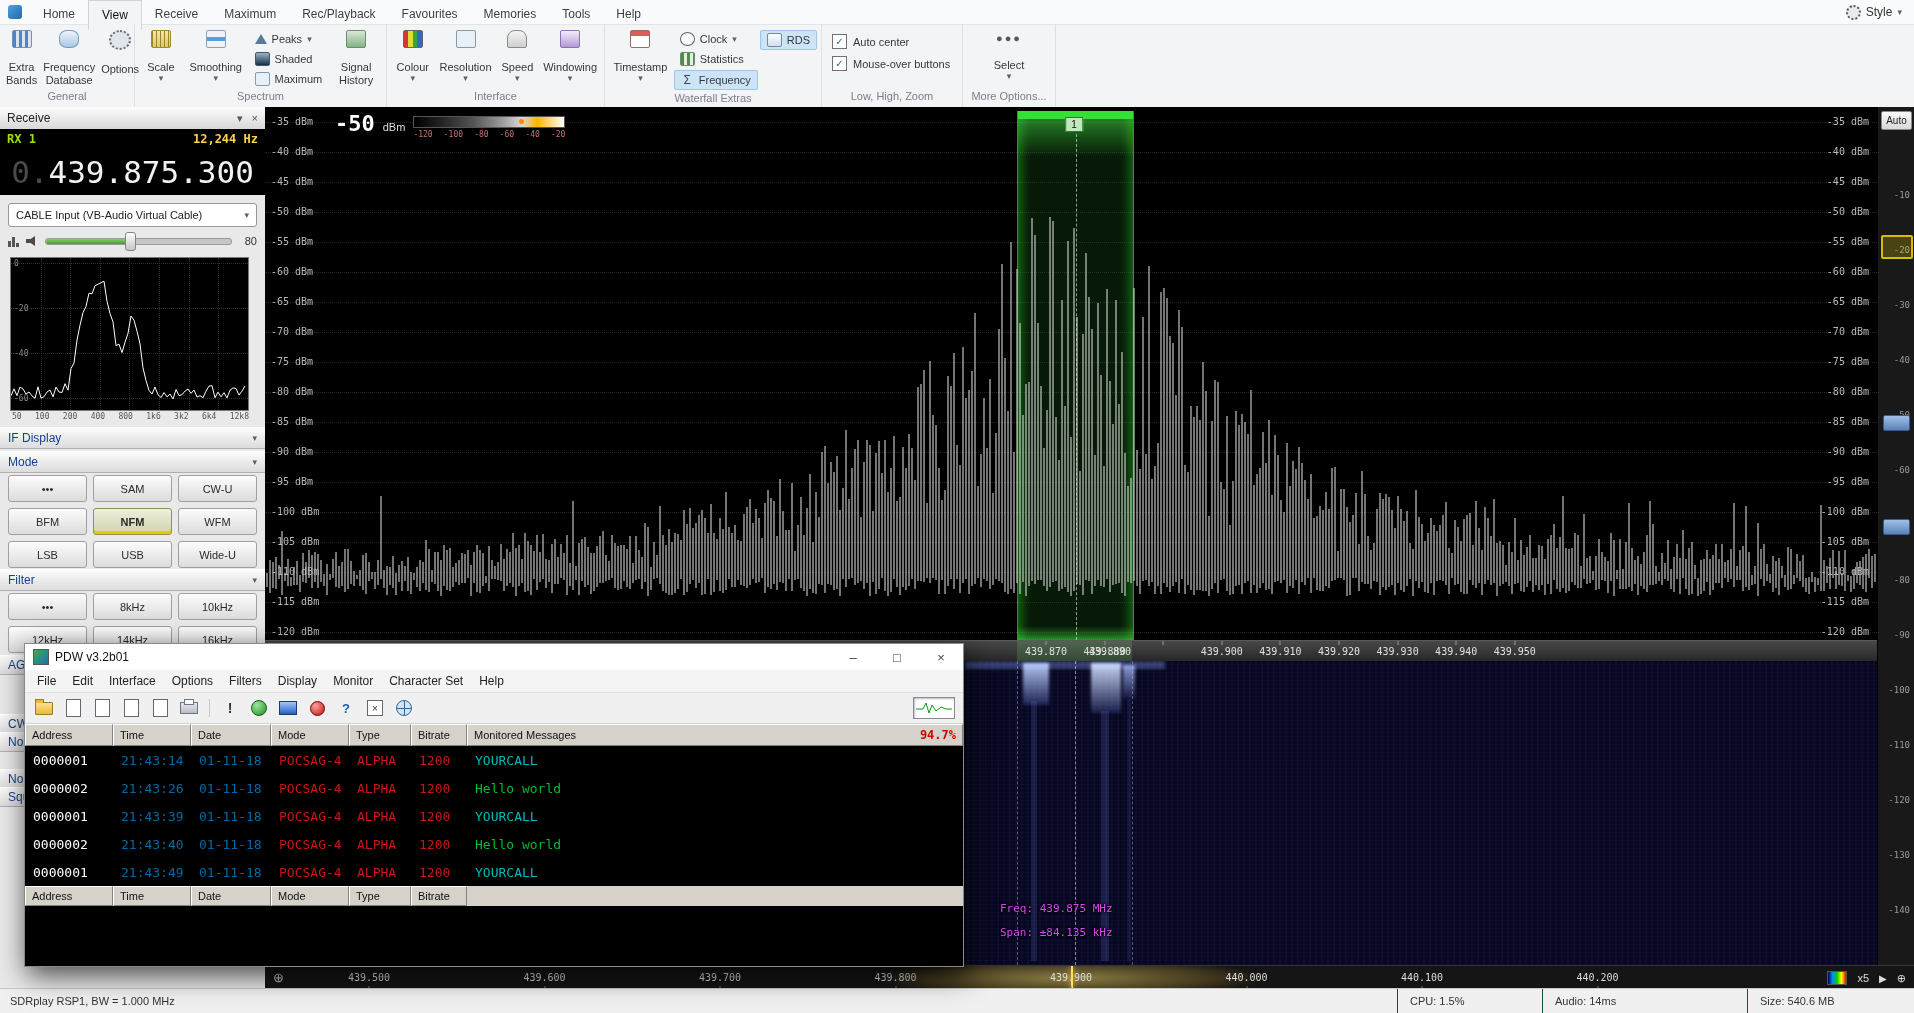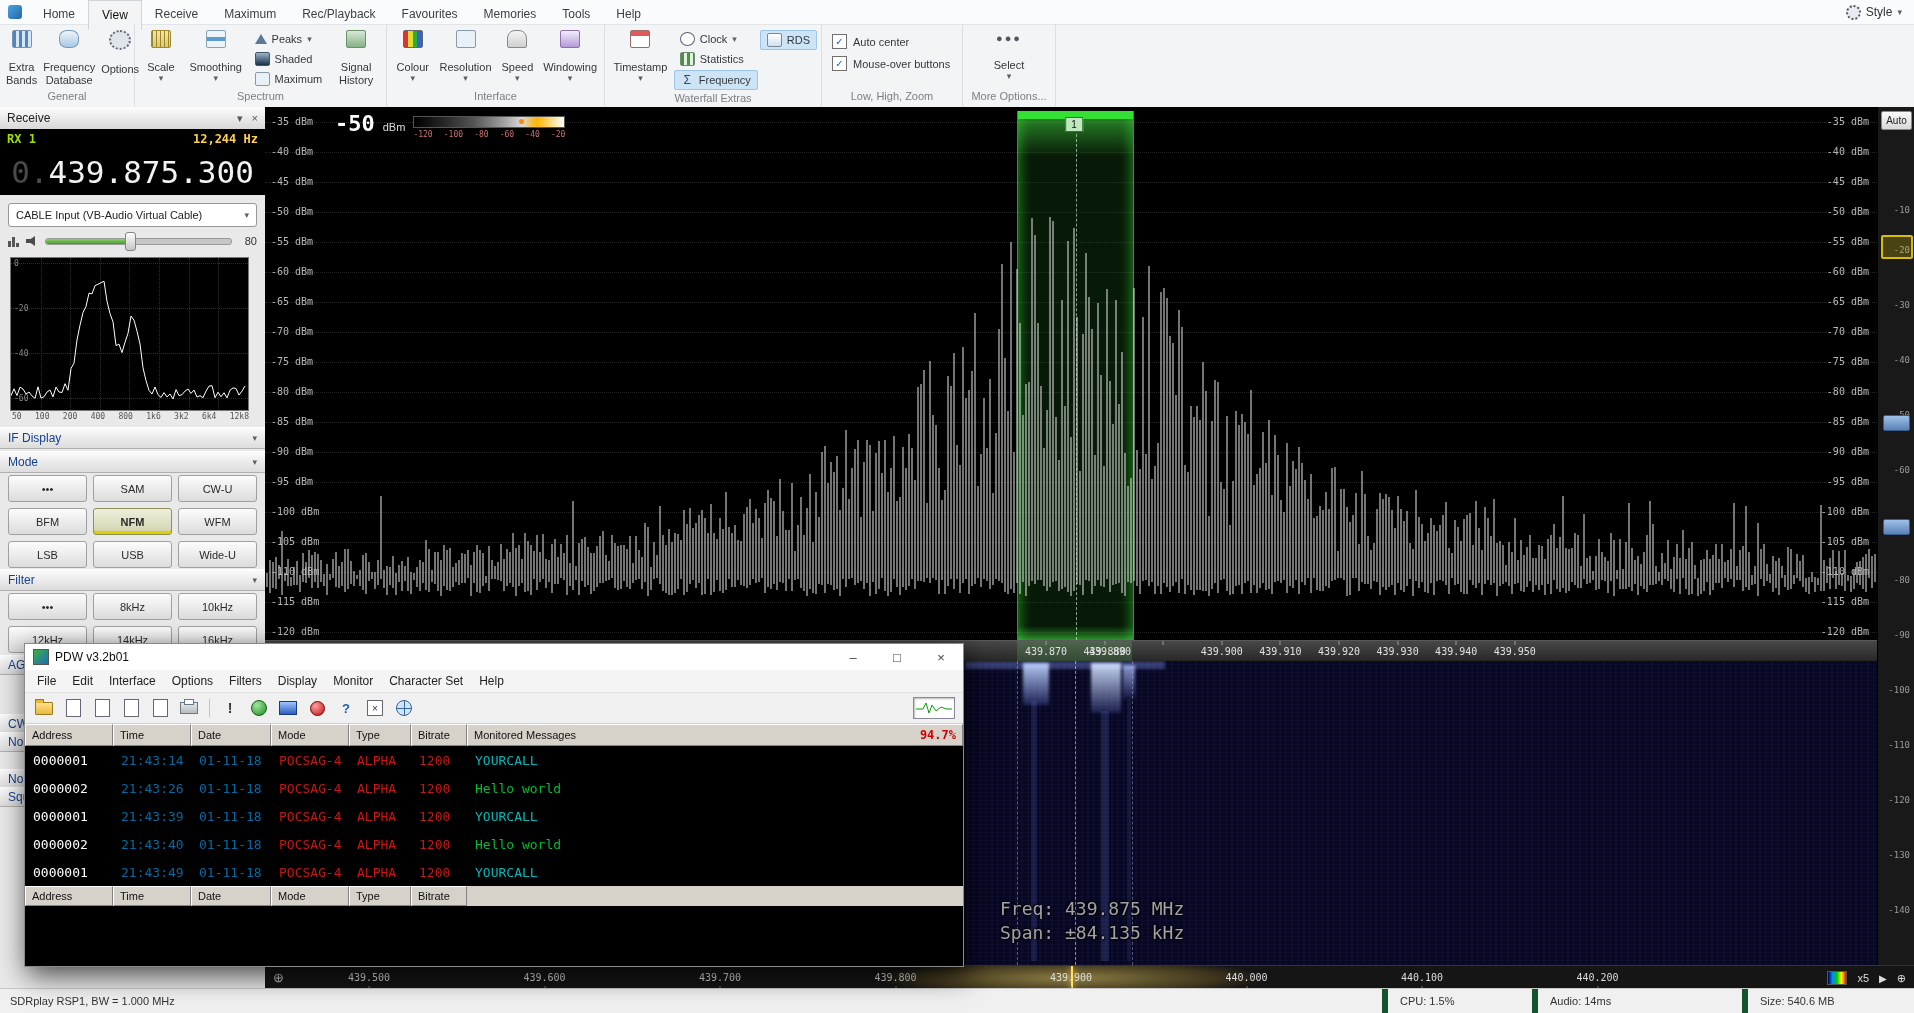--- a/index.html
+++ b/index.html
@@ -111,37 +111,37 @@
   .stick{position:absolute;right:5px;font-size:9px;color:#9a9a9a;font-family:"DejaVu Sans Mono",monospace;}
   .handle-y{position:absolute;left:3px;width:28px;height:20px;border:2px solid #d8bc00;background:rgba(220,190,0,.25);border-radius:2px;z-index:2;}
   .handle-b{position:absolute;left:5px;width:25px;height:14px;background:linear-gradient(#9fc0e8,#5a82b8);border:1px solid #3a5a88;border-radius:2px;z-index:2;}
 
   
   #waterfall{position:absolute;left:265px;top:661px;width:1612px;height:304px;background:#07071f;overflow:hidden;}
   #wf-tex{position:absolute;inset:0;background:repeating-linear-gradient(90deg,rgba(50,50,140,.10) 0 2px,transparent 2px 6px),repeating-linear-gradient(0deg,rgba(70,70,170,.08) 0 1px,transparent 1px 4px);}
   .wdash{position:absolute;top:0;bottom:0;border-left:1px dashed rgba(190,190,220,.45);}
   .wstreak{position:absolute;filter:blur(1.5px);}
   .wtail{position:absolute;}
-  #wf-info{position:absolute;left:735px;top:236px;font-family:"DejaVu Sans Mono",monospace;font-size:18px;color:#a3a3a3;text-shadow:1px 1px 2px #000,-1px -1px 2px #000;line-height:24px;z-index:4;}
+  #wf-info{position:absolute;left:735px;top:236px;font-family:"DejaVu Sans Mono",monospace;font-size:11px;color:#d946ef;text-shadow:1px 1px 2px #000,-1px -1px 2px #000;line-height:24px;z-index:4;}
 
   
   #zoom-bar{position:absolute;left:265px;top:965px;right:0;height:24px;background:radial-gradient(ellipse 260px 26px at 806px 50%,rgba(255,225,110,.5),rgba(255,200,60,.18) 55%,transparent 75%),#151515;border-top:1px solid #333;overflow:hidden;}
   .zlabel{position:absolute;top:6px;transform:translateX(-50%);font-size:10px;color:#ddd;font-family:"DejaVu Sans Mono",monospace;}
   .ztick{position:absolute;bottom:0;width:1px;height:4px;background:#777;transform:translateX(-50%);}
   #zoom-marker{position:absolute;left:806px;top:0;bottom:0;width:2px;background:#ffe066;box-shadow:0 0 6px #ffd24a;}
   #zoom-left-icon{position:absolute;left:8px;top:4px;color:#ccc;font-size:13px;}
   #zoom-right{position:absolute;right:8px;top:0;bottom:0;display:flex;align-items:center;gap:10px;color:#ddd;font-size:11px;}
   .palette-mini{width:18px;height:12px;background:linear-gradient(90deg,#004,#08f,#0c0,#ff0,#f00);border:1px solid #555;display:inline-block;}
   .play-glyph{font-size:10px;}
 
   
   #status-bar{position:absolute;left:0;right:0;bottom:0;height:24px;background:#f0f0f0;border-top:1px solid #c9c9c9;display:flex;align-items:center;font-size:11px;color:#333;}
   #status-left{padding:0 10px;}
   #status-right{margin-left:auto;display:flex;height:100%;}
-  .status-seg{display:flex;align-items:center;padding-left:12px;border-left:6px solid #14532d;flex:none;}
+  .status-seg{display:flex;align-items:center;padding-left:12px;border-left:1px solid #14532d;flex:none;}
 
   
   #pdw{position:absolute;left:24px;top:643px;width:938px;height:322px;background:#000;border:1px solid #8a8a8a;box-shadow:3px 8px 26px rgba(0,0,0,.7);z-index:20;display:flex;flex-direction:column;}
   #pdw-title{height:26px;background:#fff;display:flex;align-items:center;padding-left:8px;gap:6px;font-size:12px;color:#111;flex:none;}
   .pdw-appicon{width:14px;height:14px;background:linear-gradient(135deg,#3fae49,#1b6fb5);border:1px solid #555;flex:none;}
   #pdw-ctls{margin-left:auto;display:flex;height:100%;}
   .pdw-ctl{width:44px;height:100%;display:flex;align-items:center;justify-content:center;color:#444;font-size:13px;}
   #pdw-menu{height:22px;background:#f4f4f4;display:flex;align-items:center;padding-left:4px;flex:none;border-bottom:1px solid #e0e0e0;}
   .pmenu-item{padding:0 8px;font-size:12px;color:#222;}
   #pdw-toolbar{height:30px;background:#f0f0f0;border-bottom:1px solid #cfcfcf;display:flex;align-items:center;padding:0 8px;gap:7px;flex:none;}
@@ -552,21 +552,21 @@
       <div class="flabel" style="left: 1191.2px;">439.940</div>
       <div class="ftick" style="left: 1249.8px;"></div>
       <div class="flabel" style="left: 1249.8px;">439.950</div>
     </div>
 
   <div id="right-strip">
     <div id="auto-btn">Auto</div>
     <div class="handle-y" style="top:128px"></div>
     <div class="handle-b" style="top:308px"></div>
     <div class="handle-b" style="top:412px"></div>
-  <div class="stick" style="top: 98px;">-10</div>
+  <div class="stick" style="top: 83px;">-10</div>
       <div class="stick" style="top: 138px;">-20</div>
       <div class="stick" style="top: 193px;">-30</div>
       <div class="stick" style="top: 248px;">-40</div>
       <div class="stick" style="top: 303px;">-50</div>
       <div class="stick" style="top: 358px;">-60</div>
       <div class="stick" style="top: 413px;">-70</div>
       <div class="stick" style="top: 468px;">-80</div>
       <div class="stick" style="top: 523px;">-90</div>
       <div class="stick" style="top: 578px;">-100</div>
       <div class="stick" style="top: 633px;">-110</div>

